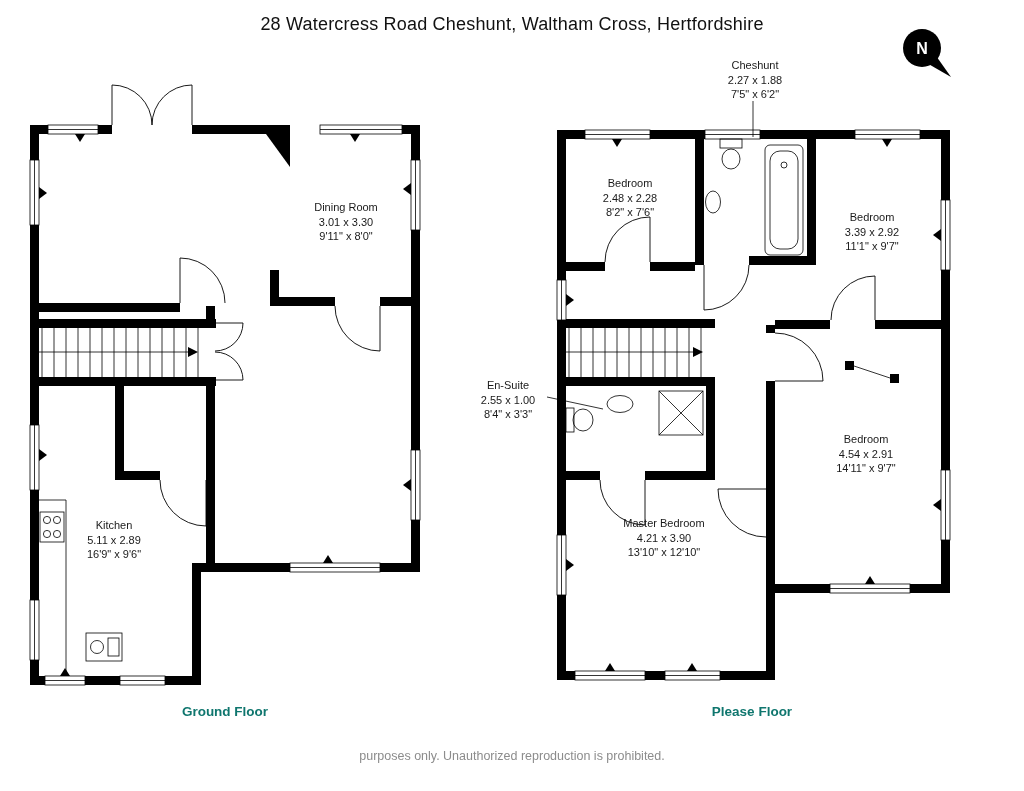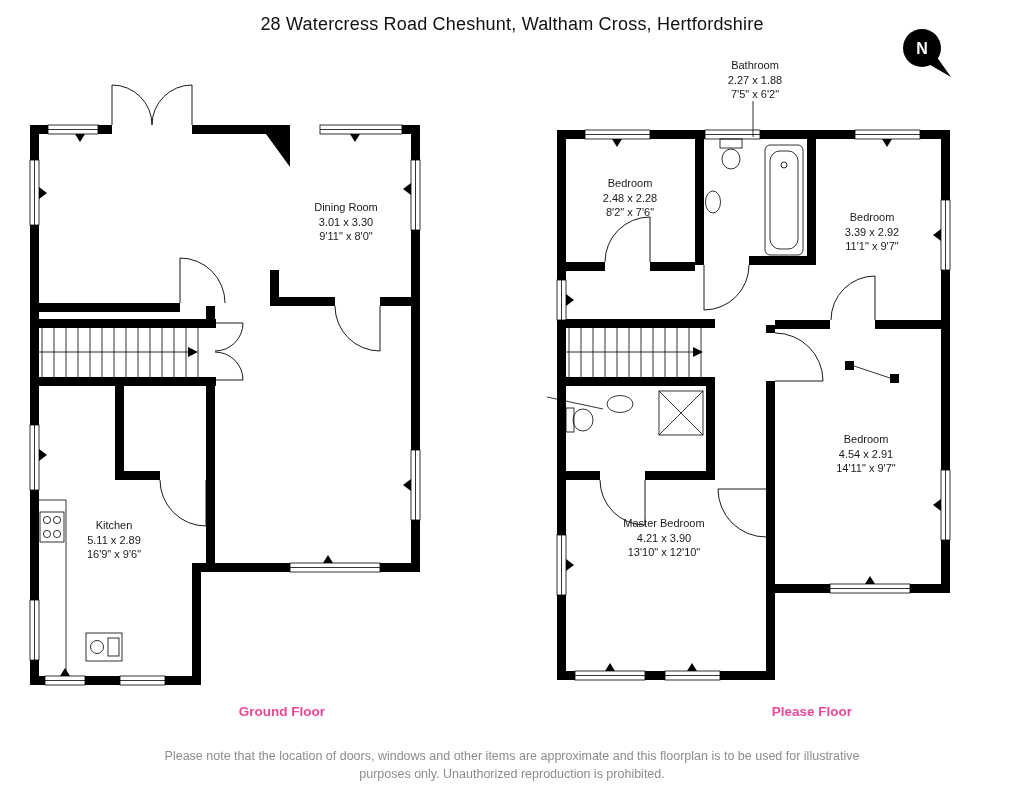--- a/index.html
+++ b/index.html
@@ -1,21 +1,21 @@
 <!DOCTYPE html>
 <html><head>
 <meta charset="utf-8">
 <style>
   html,body{margin:0;padding:0;background:#fff;}
   body{font-family:"Liberation Sans",sans-serif;}
   .page{position:relative;width:1024px;height:791px;background:#ffffff;overflow:hidden;}
   .title{position:absolute;top:14px;left:0;width:1024px;text-align:center;font-size:18px;color:#111;letter-spacing:.2px;}
   .plan{position:absolute;width:420px;height:620px;}
   .room-label{position:absolute;width:160px;text-align:center;font-size:11px;line-height:1.32;color:#1a1a1a;z-index:2;}
-  .caption{position:absolute;width:200px;text-align:right;font-size:13.5px;font-weight:bold;color:#ec4899;}
+  .caption{position:absolute;width:200px;text-align:center;font-size:13.5px;font-weight:bold;color:#0f766e;}
   .footer{position:absolute;top:748px;left:0;width:1024px;text-align:center;font-size:12.5px;color:#8c8c8c;line-height:1.4;}
   svg{position:absolute;}
   .wall{fill:#000;stroke:none;}
   .win{fill:#fff;stroke:#000;stroke-width:.8;}
   .thin{stroke:#000;stroke-width:.8;fill:none;}
   .door{stroke:#000;stroke-width:.9;fill:none;}
   .fix{stroke:#000;stroke-width:.8;fill:none;}
   .mark{fill:#000;stroke:none;}
 </style>
 </head>
@@ -285,46 +285,50 @@
     <div>3.01 x 3.30</div>
     <div>9'11" x 8'0"</div>
   </div>
   <div class="room-label" style="left:34px;top:518px">
     <div>Kitchen</div>
     <div>5.11 x 2.89</div>
     <div>16'9" x 9'6"</div>
   </div>
 
   <div class="room-label" style="left:675px;top:58px">
-    <div>Bathroom</div>
+    <div>Cheshunt</div>
     <div>2.27 x 1.88</div>
     <div>7'5" x 6'2"</div>
   </div>
   <div class="room-label" style="left:550px;top:176px">
     <div>Bedroom</div>
     <div>2.48 x 2.28</div>
     <div>8'2" x 7'6"</div>
   </div>
   <div class="room-label" style="left:792px;top:210px">
     <div>Bedroom</div>
     <div>3.39 x 2.92</div>
     <div>11'1" x 9'7"</div>
   </div>
+  <div class="room-label" style="left:428px;top:378px">
+    <div>En-Suite</div>
+    <div>2.55 x 1.00</div>
+    <div>8'4" x 3'3"</div>
+  </div>
   <div class="room-label" style="left:786px;top:432px">
     <div>Bedroom</div>
     <div>4.54 x 2.91</div>
     <div>14'11" x 9'7"</div>
   </div>
   <div class="room-label" style="left:584px;top:516px">
     <div>Master Bedroom</div>
     <div>4.21 x 3.90</div>
     <div>13'10" x 12'10"</div>
   </div>
 
   <div class="caption" style="left:125px;top:704px">Ground Floor</div>
   <div class="caption" style="left:652px;top:704px">Please Floor</div>
 
   <div class="footer">
-    <div>Please note that the location of doors, windows and other items are approximate and this floorplan is to be used for illustrative</div>
     <div>purposes only. Unauthorized reproduction is prohibited.</div>
   </div>
 
 </div>
 
 </body></html>

